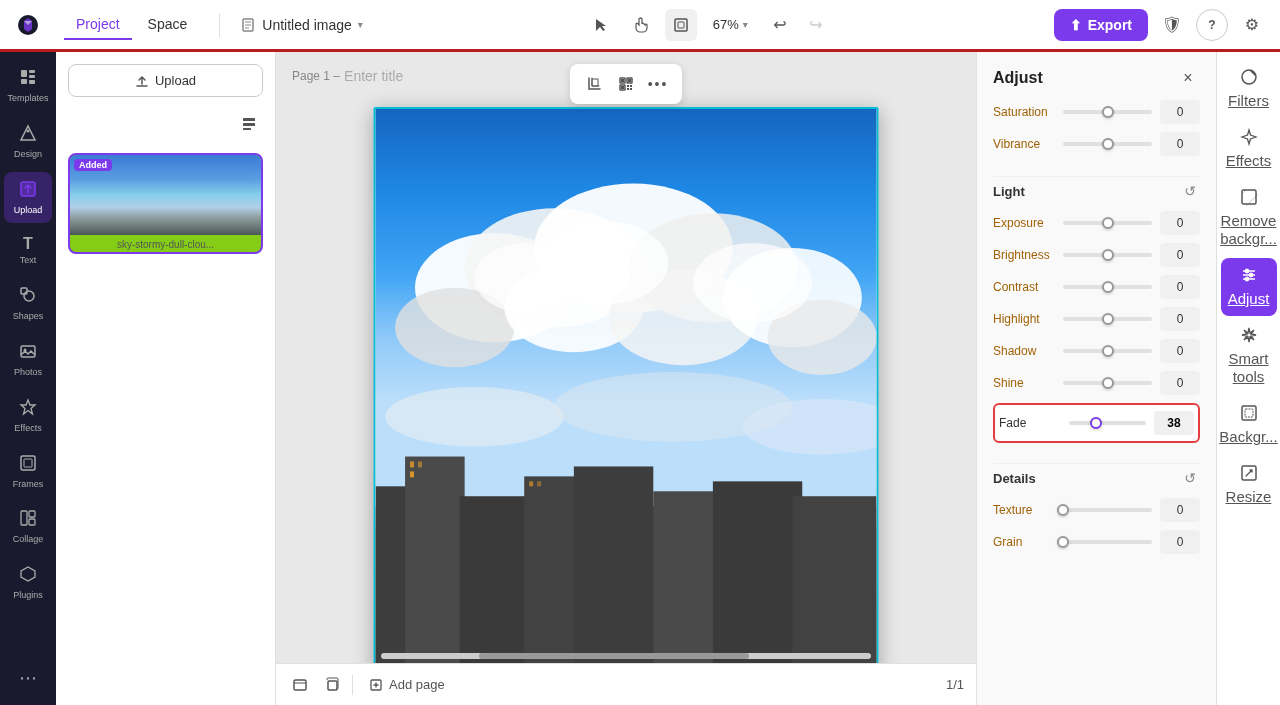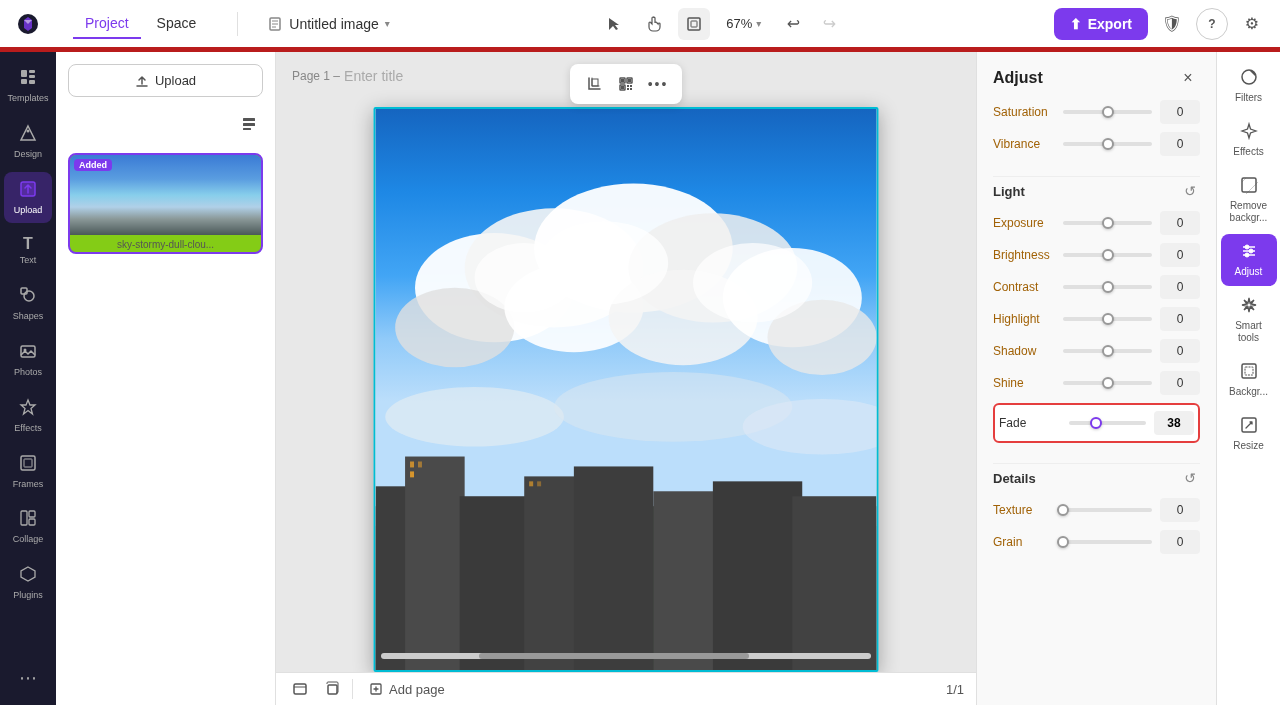--- a/index.html
+++ b/index.html
@@ -1,19 +1,19 @@
 <!DOCTYPE html>
 <html><head>
   <meta charset="utf-8">
   <style>
     * { box-sizing: border-box; margin: 0; padding: 0; }
     body { font-family: -apple-system, BlinkMacSystemFont, 'Segoe UI', sans-serif; background: #f0f0f0; width: 1280px; height: 705px; overflow: hidden; display: flex; flex-direction: column; }
 
     
-    .topbar { height: 52px; background: #fff; display: flex; align-items: center; padding: 16px 12px; gap: 21px; border-bottom: 5px solid #b91c1c; z-index: 10; flex-shrink: 0; }
+    .topbar { height: 52px; background: #fff; display: flex; align-items: center; padding: 16px 12px; gap: 12px; border-bottom: 3px solid #b91c1c; z-index: 10; flex-shrink: 0; }
     .topbar-logo { width: 32px; height: 32px; display: flex; align-items: center; justify-content: center; }
     .topbar-tabs { display: flex; gap: 4px; margin-left: 8px; }
     .topbar-tab { padding: 6px 12px; font-size: 14px; font-weight: 500; color: #333; cursor: pointer; border-bottom: 2px solid transparent; }
     .topbar-tab.active { color: #7c3aed; border-bottom: 2px solid #7c3aed; }
     .topbar-divider { width: 1px; height: 24px; background: #e0e0e0; margin: 0 8px; }
     .topbar-doc { display: flex; align-items: center; gap: 6px; font-size: 14px; color: #333; cursor: pointer; }
     .topbar-center { flex: 1; display: flex; align-items: center; justify-content: center; gap: 8px; }
     .topbar-tool-btn { width: 32px; height: 32px; display: flex; align-items: center; justify-content: center; border-radius: 6px; cursor: pointer; color: #555; font-size: 16px; }
     .topbar-tool-btn.active { background: #f0f0f0; }
     .topbar-zoom { display: flex; align-items: center; gap: 4px; padding: 4px 8px; border-radius: 6px; cursor: pointer; font-size: 13px; color: #333; }
@@ -49,21 +49,21 @@
     .canvas-area { flex: 1; background: #e8e8e8; display: flex; flex-direction: column; overflow: hidden; position: relative; }
     .canvas-toolbar { position: absolute; top: 12px; left: 50%; transform: translateX(-50%); display: flex; align-items: center; gap: 4px; background: #fff; border-radius: 8px; padding: 6px 10px; box-shadow: 0 2px 8px rgba(0,0,0,0.15); z-index: 5; }
     .canvas-toolbar-btn { width: 28px; height: 28px; display: flex; align-items: center; justify-content: center; border-radius: 4px; cursor: pointer; color: #555; font-size: 14px; }
     .page-label { position: absolute; top: 16px; left: 16px; font-size: 12px; color: #888; display: flex; align-items: center; gap: 4px; z-index: 5; }
     .page-title-input { border: none; outline: none; font-size: 14px; color: #1d4ed8; background: transparent; cursor: text; }
     .page-title-input::placeholder { color: #aaa; }
     .canvas-frame { position: absolute; top: 55px; left: 50%; transform: translateX(-50%); border: 2px solid #00bcd4; border-radius: 2px; overflow: hidden; box-shadow: 0 4px 20px rgba(0,0,0,0.3); }
     .canvas-image { width: 100%; height: 100%; background: linear-gradient(180deg, #1a6dbf 0%, #3a8fd4 15%, #5ba3e0 25%, #87ceeb 40%, #b0d4e8 50%, #d4e8f0 55%, #c8d4dc 65%, #8a9898 75%, #5a6868 85%, #3a4848 95%, #2a3838 100%); position: relative; }
     .scrollbar-h { position: absolute; bottom: 24px; left: 50%; transform: translateX(-50%); width: 500px; height: 6px; background: #ccc; border-radius: 3px; }
     .scrollbar-thumb { width: 60%; height: 100%; background: #999; border-radius: 3px; }
-    .bottom-bar { position: absolute; bottom: 0; left: 0; right: 0; height: 33px; background: #fff; border-top: 1px solid #e0e0e0; display: flex; align-items: center; padding: 0 12px; gap: 8px; }
+    .bottom-bar { position: absolute; bottom: 0; left: 0; right: 0; height: 42px; background: #fff; border-top: 1px solid #e0e0e0; display: flex; align-items: center; padding: 0 12px; gap: 8px; }
     .bottom-bar-icon { width: 24px; height: 24px; display: flex; align-items: center; justify-content: center; cursor: pointer; color: #555; font-size: 14px; }
     .bottom-bar-sep { width: 1px; height: 20px; background: #e0e0e0; }
     .add-page-btn { display: flex; align-items: center; gap: 6px; font-size: 13px; color: #555; cursor: pointer; padding: 4px 8px; border-radius: 6px; }
     .page-counter { margin-left: auto; font-size: 13px; color: #555; }
 
     
     .adjust-panel { width: 240px; background: #f9f9f9; border-left: 1px solid #e0e0e0; display: flex; flex-direction: column; flex-shrink: 0; overflow-y: auto; }
     .adjust-header { display: flex; align-items: center; justify-content: space-between; padding: 14px 16px 10px; }
     .adjust-title { font-size: 16px; font-weight: 600; color: #222; }
     .adjust-close { width: 24px; height: 24px; display: flex; align-items: center; justify-content: center; cursor: pointer; color: #555; font-size: 16px; border-radius: 4px; }
@@ -79,21 +79,21 @@
     .section-reset { width: 20px; height: 20px; display: flex; align-items: center; justify-content: center; cursor: pointer; color: #888; font-size: 14px; }
     .fade-row { border: 2px solid #e53e3e; border-radius: 6px; padding: 6px 4px; margin-bottom: 8px; background: #fff; }
     .fade-row .adjust-label { color: #333; font-weight: 500; }
     .fade-row .slider-value { background: #f0f0f0; font-weight: 600; }
 
     
     .right-toolbar { width: 64px; background: #fff; border-left: 1px solid #e0e0e0; display: flex; flex-direction: column; align-items: center; padding: 8px 0; gap: 2px; flex-shrink: 0; }
     .right-tool-item { display: flex; flex-direction: column; align-items: center; gap: 2px; padding: 8px 4px; border-radius: 8px; cursor: pointer; width: 56px; color: #555; }
     .right-tool-item.active { background: #7c3aed; color: #fff; }
     .right-tool-icon { font-size: 16px; }
-    .right-tool-label { font-size: 10px; text-align: center; line-height: 1.2; }
+    .right-tool-label { font-size: 15px; text-align: center; line-height: 1.2; text-decoration: underline; }
   </style>
 </head>
 <body>
 
 <div class="topbar">
   <div class="topbar-logo">
     <svg width="24" height="24" viewBox="0 0 24 24" fill="none">
       <circle cx="12" cy="12" r="10" fill="#1a1a2e"></circle>
       <path d="M8 8 L12 5 L16 8 L16 16 L12 19 L8 16 Z" fill="#7c3aed" opacity="0.8"></path>
       <path d="M8 8 L16 8 L12 12 Z" fill="#fff" opacity="0.5"></path>

